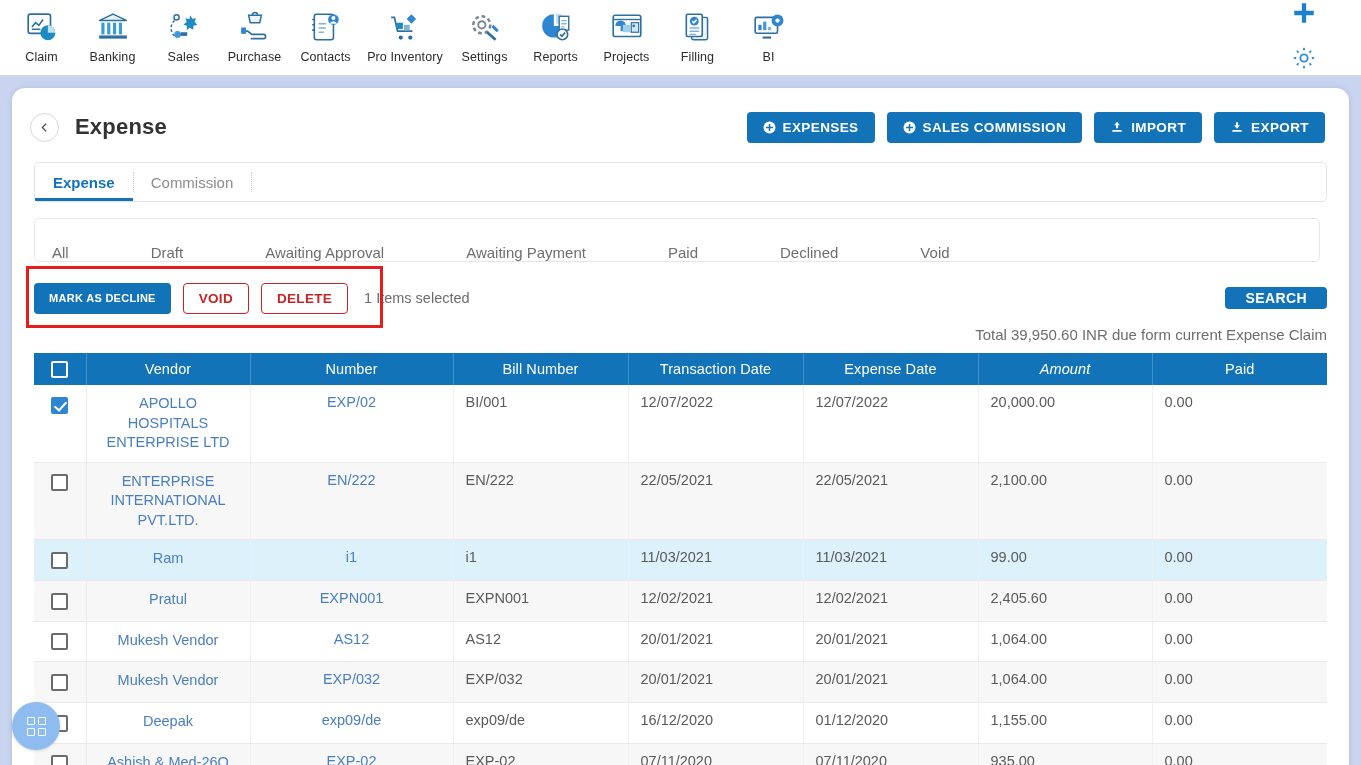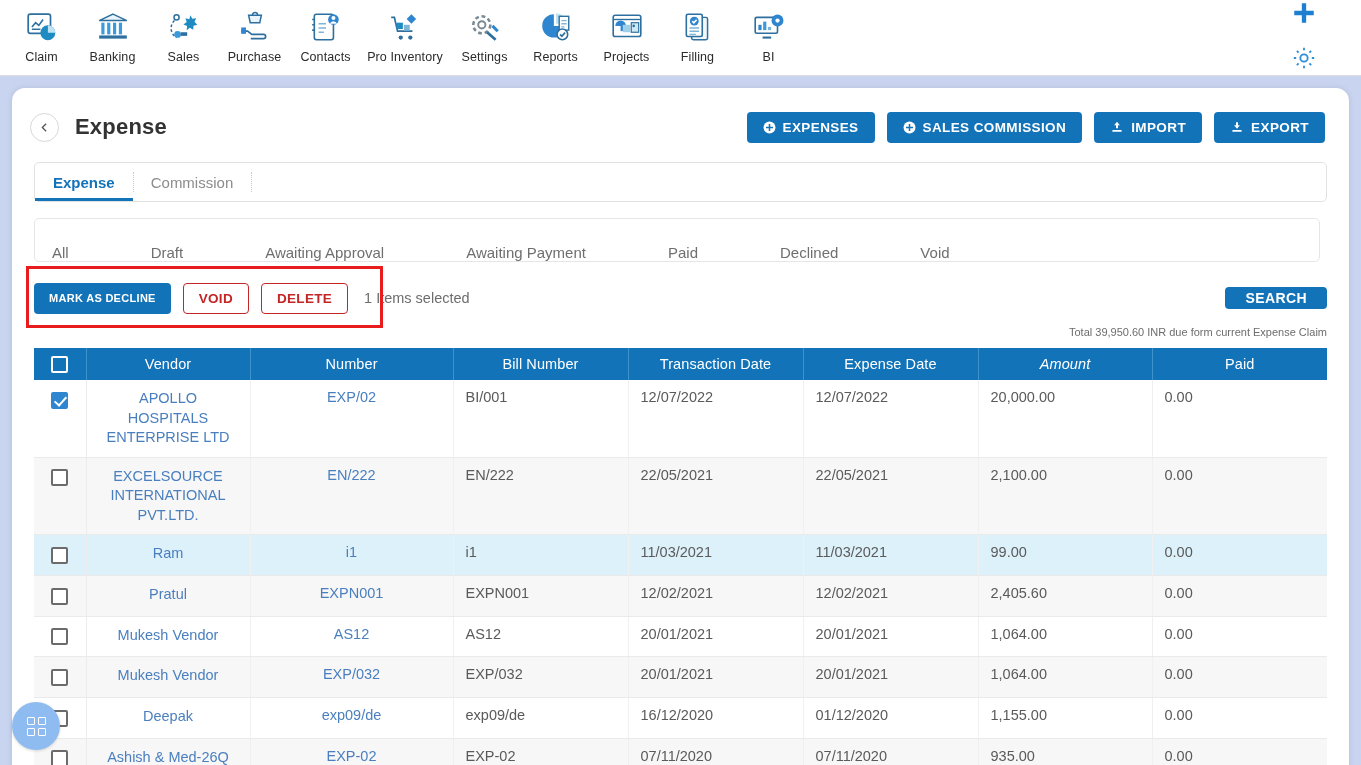--- a/index.html
+++ b/index.html
@@ -145,21 +145,21 @@
   }
   #sel-count { font-size: 14.5px; color: #6d6d6d; margin-left: 16px; }
   #btn-search {
     margin-left: auto; background: #1273b8; color: #fff; border: none;
     border-radius: 4px; height: 22px; padding: 0 20px;
     font-size: 14px; font-weight: bold; letter-spacing: .4px; cursor: pointer;
     font-family: "Liberation Sans", sans-serif;
   }
   #total-line {
     text-align: right; margin: 6px 22px 0 22px;
-    font-size: 11px; color: #6d6d6d;
+    font-size: 15px; color: #6d6d6d;
   }
 
   
   #tablewrap { margin: 10px 22px 0 22px; }
   table { border-collapse: collapse; width: 1293px; table-layout: fixed; }
   thead th {
     background: #1273b8; color: #fff; font-size: 14.5px; font-weight: normal;
     height: 32px; text-align: center; border-right: 1px solid #3f93cd;
     letter-spacing: .1px;
   }
@@ -491,21 +491,21 @@
             <td class="linkcell vendor-name">APOLLO HOSPITALS ENTERPRISE LTD</td>
             <td class="linkcell">EXP/02</td>
             <td>BI/001</td>
             <td>12/07/2022</td>
             <td>12/07/2022</td>
             <td>20,000.00</td>
             <td>0.00</td>
           </tr>
           <tr class="alt">
             <td class="cbcol"><span class="cb"></span></td>
-            <td class="linkcell vendor-name">EXCELSOURCE INTERNATIONAL PVT.LTD.</td>
+            <td class="linkcell vendor-name">ENTERPRISE INTERNATIONAL PVT.LTD.</td>
             <td class="linkcell">EN/222</td>
             <td>EN/222</td>
             <td>22/05/2021</td>
             <td>22/05/2021</td>
             <td>2,100.00</td>
             <td>0.00</td>
           </tr>
           <tr class="hl">
             <td class="cbcol"><span class="cb"></span></td>
             <td class="linkcell vendor-name">Ram</td>

